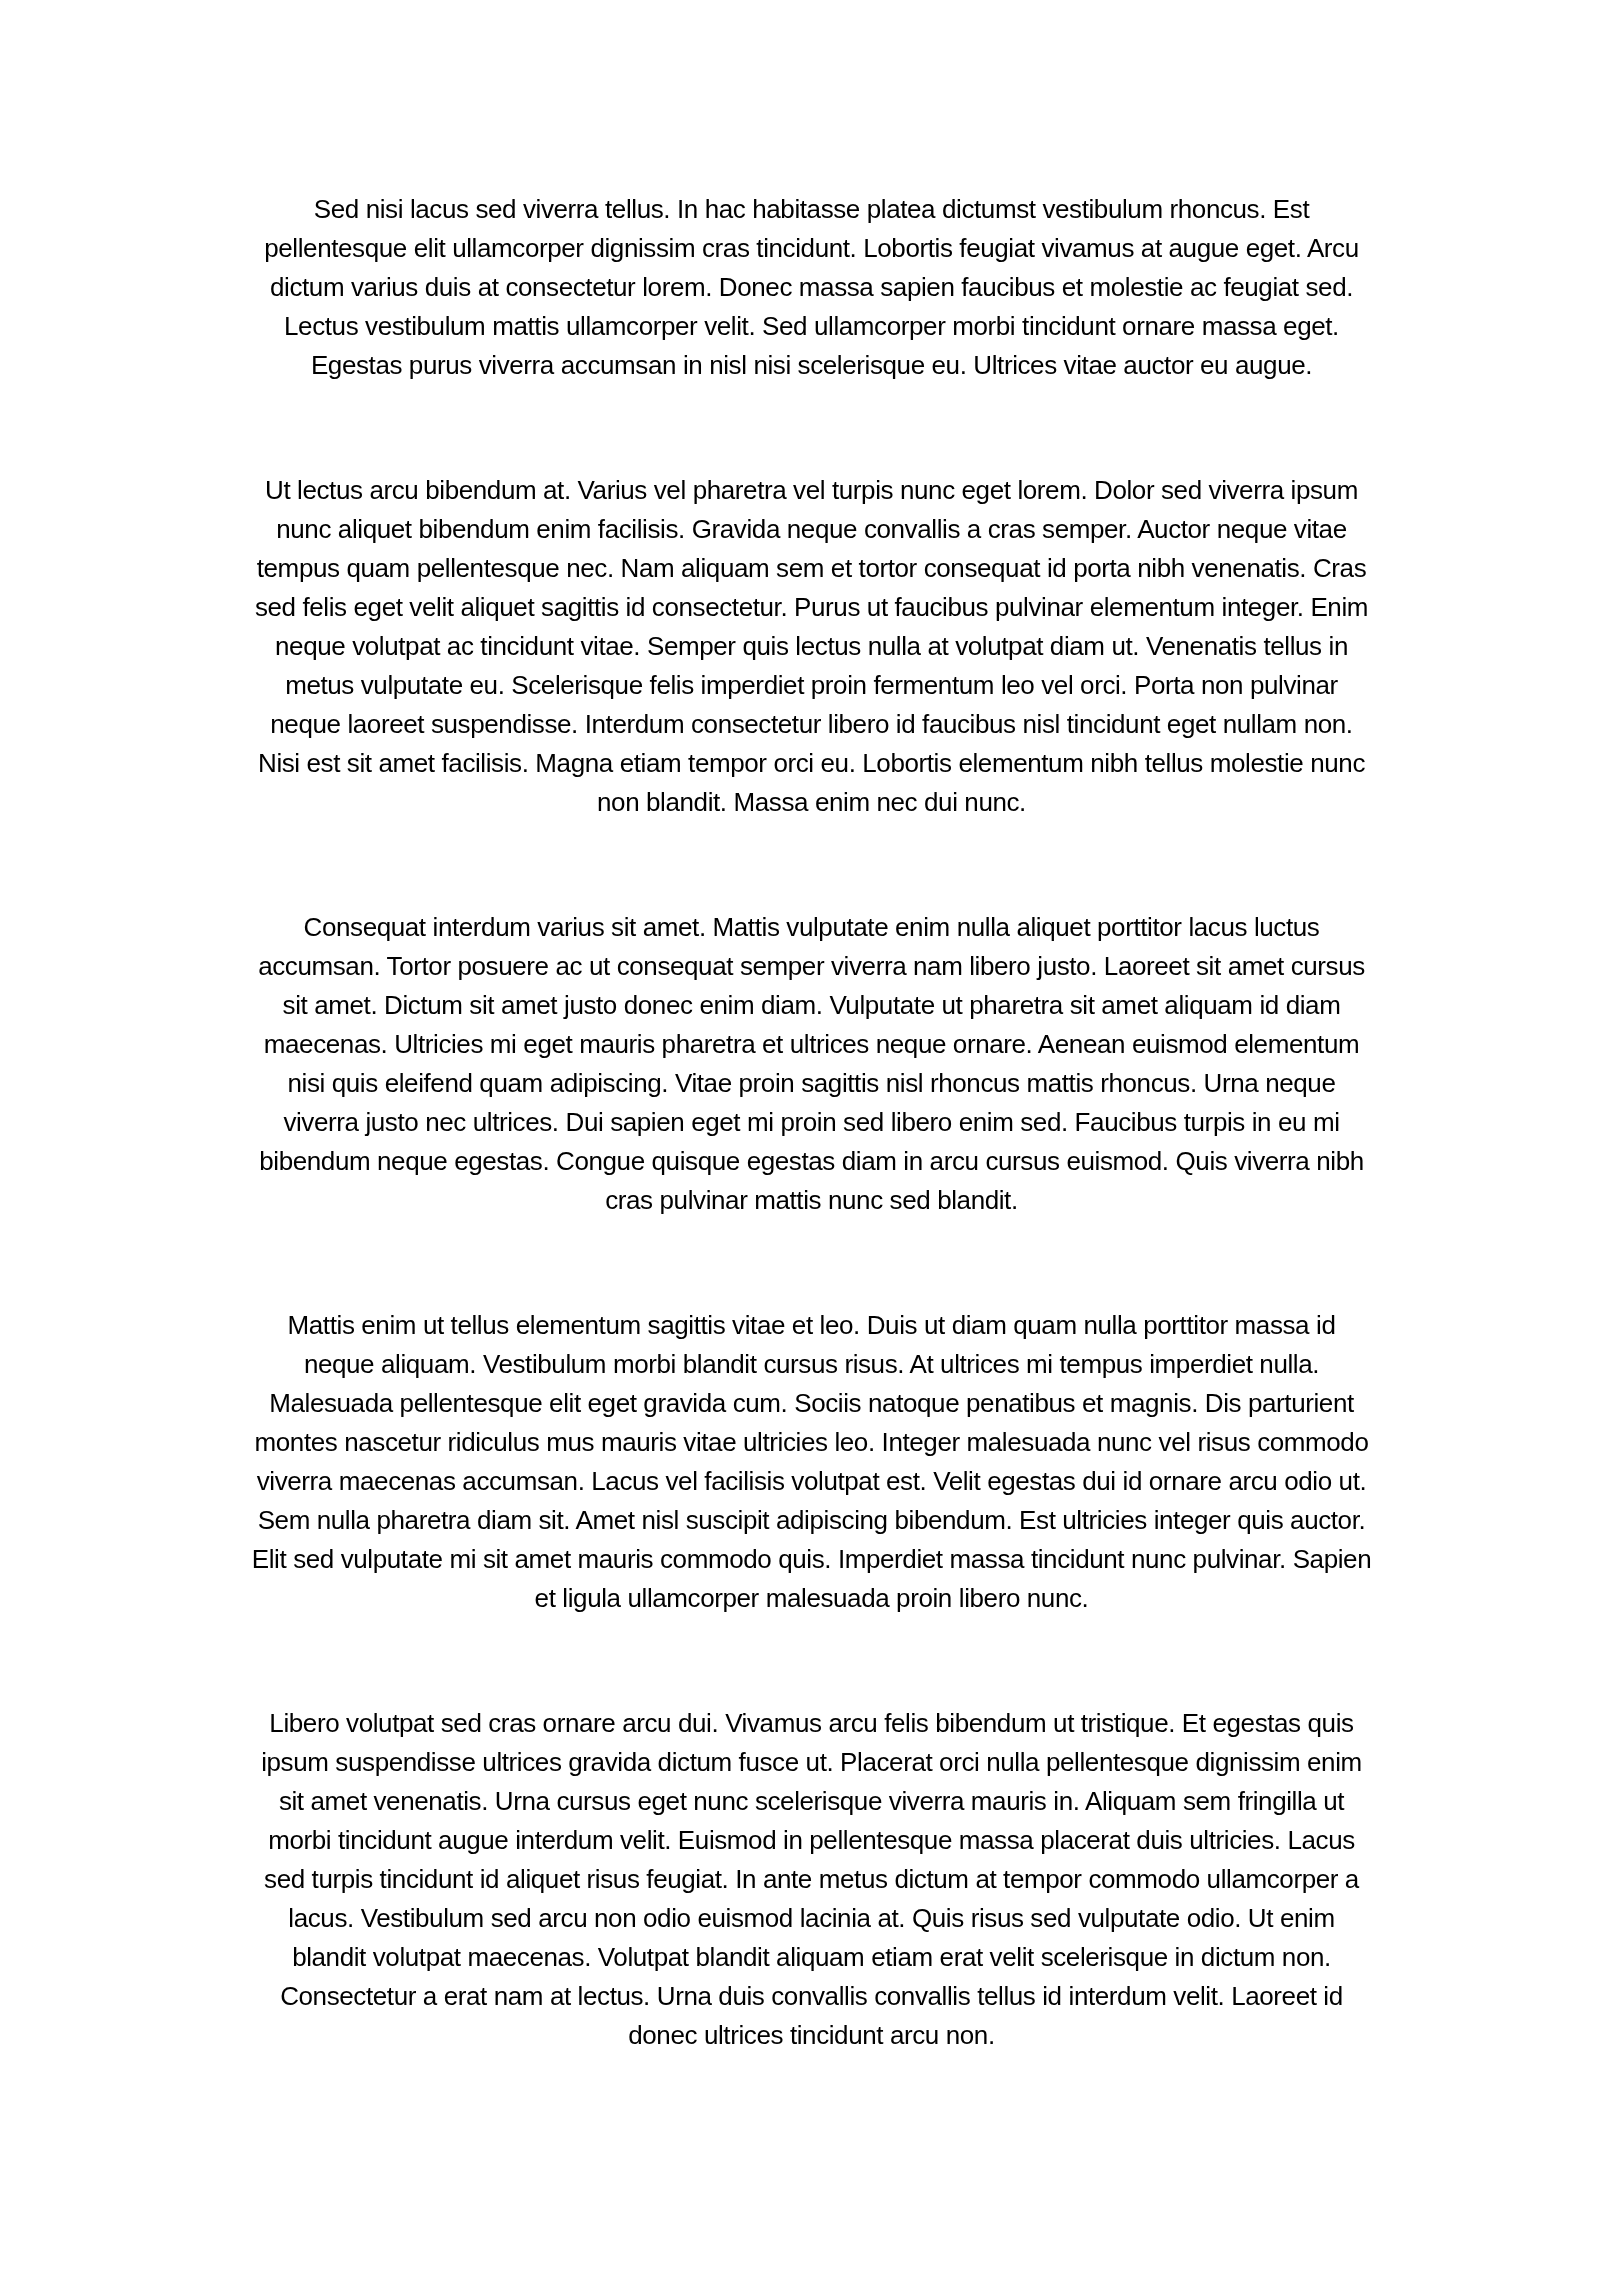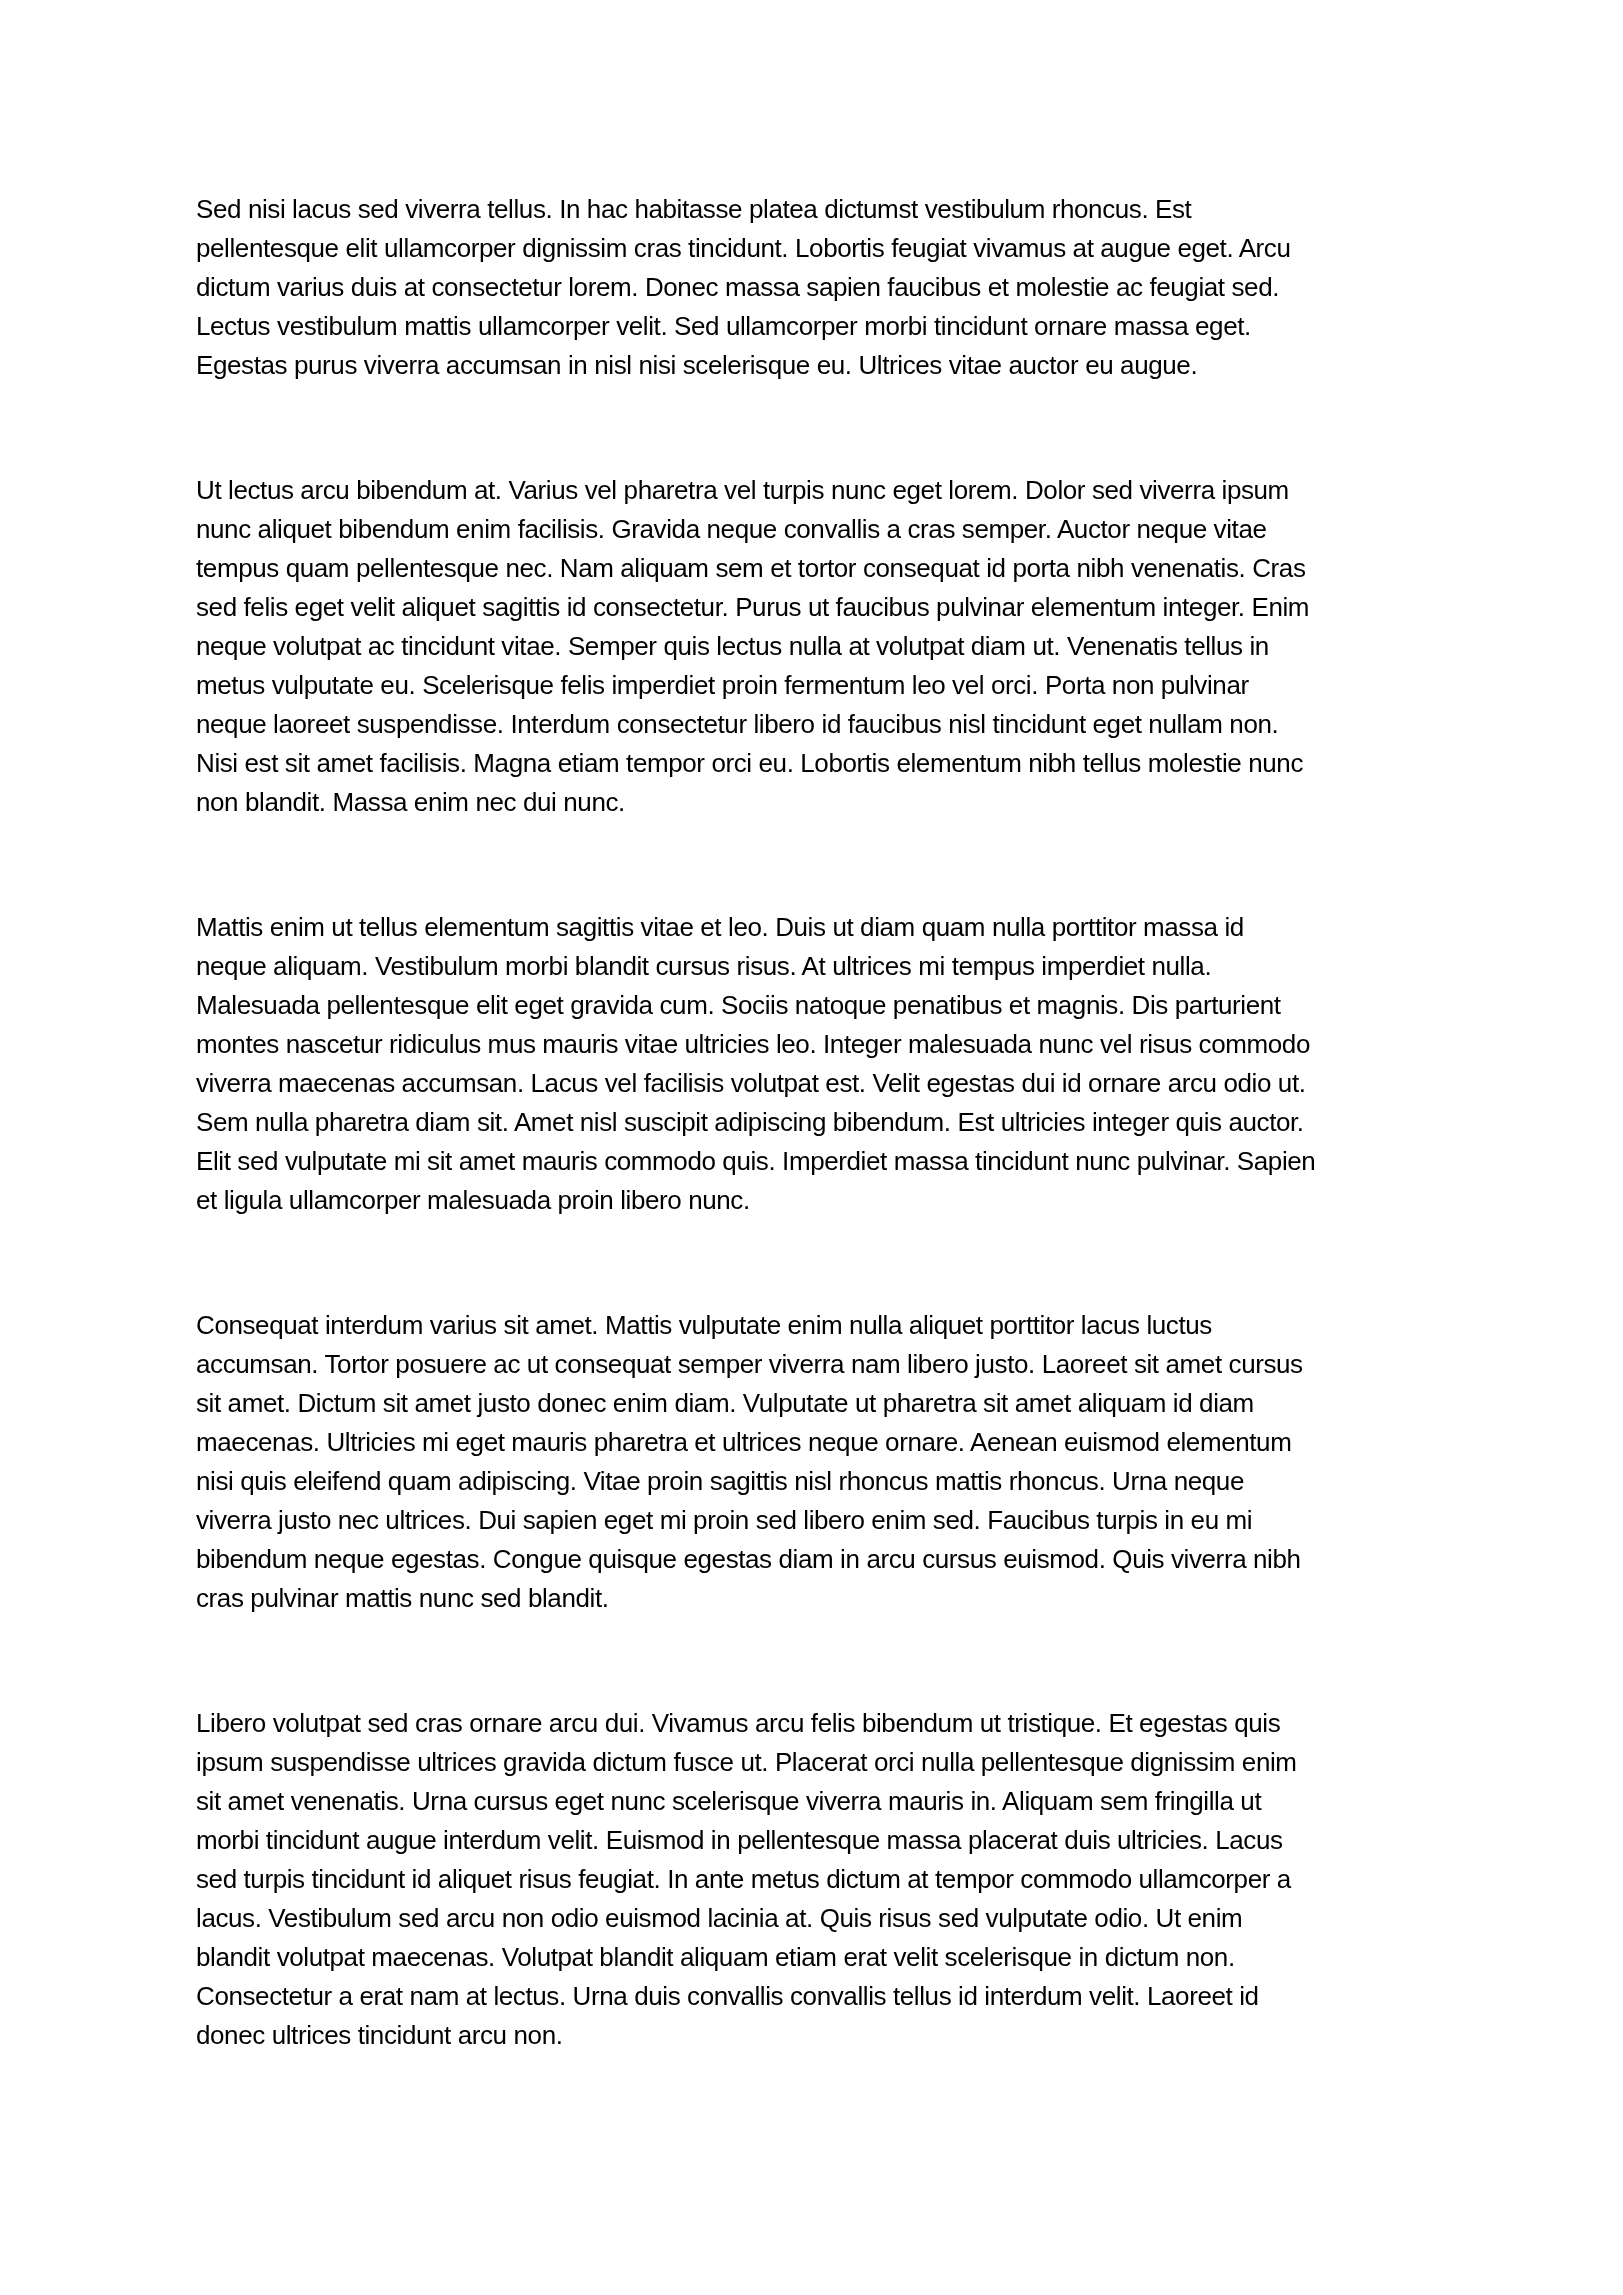--- a/index.html
+++ b/index.html
@@ -17,57 +17,57 @@
     overflow: hidden;
   }
   .para {
     margin: 0 0 86px 0;
     font-family: "Liberation Sans", sans-serif;
     font-size: 26px;
     line-height: 39px;
     letter-spacing: -0.4px;
     color: #000000;
     white-space: pre-line; 
-    text-align: left;
+    text-align: center;
   }
 </style>
 </head>
 <body>
 
 <div class="page">
   <p class="para">Sed nisi lacus sed viverra tellus. In hac habitasse platea dictumst vestibulum rhoncus. Est
 pellentesque elit ullamcorper dignissim cras tincidunt. Lobortis feugiat vivamus at augue eget. Arcu
 dictum varius duis at consectetur lorem. Donec massa sapien faucibus et molestie ac feugiat sed.
 Lectus vestibulum mattis ullamcorper velit. Sed ullamcorper morbi tincidunt ornare massa eget.
 Egestas purus viverra accumsan in nisl nisi scelerisque eu. Ultrices vitae auctor eu augue.</p>
   <p class="para">Ut lectus arcu bibendum at. Varius vel pharetra vel turpis nunc eget lorem. Dolor sed viverra ipsum
 nunc aliquet bibendum enim facilisis. Gravida neque convallis a cras semper. Auctor neque vitae
 tempus quam pellentesque nec. Nam aliquam sem et tortor consequat id porta nibh venenatis. Cras
 sed felis eget velit aliquet sagittis id consectetur. Purus ut faucibus pulvinar elementum integer. Enim
 neque volutpat ac tincidunt vitae. Semper quis lectus nulla at volutpat diam ut. Venenatis tellus in
 metus vulputate eu. Scelerisque felis imperdiet proin fermentum leo vel orci. Porta non pulvinar
 neque laoreet suspendisse. Interdum consectetur libero id faucibus nisl tincidunt eget nullam non.
 Nisi est sit amet facilisis. Magna etiam tempor orci eu. Lobortis elementum nibh tellus molestie nunc
 non blandit. Massa enim nec dui nunc.</p>
+  <p class="para">Consequat interdum varius sit amet. Mattis vulputate enim nulla aliquet porttitor lacus luctus
+accumsan. Tortor posuere ac ut consequat semper viverra nam libero justo. Laoreet sit amet cursus
+sit amet. Dictum sit amet justo donec enim diam. Vulputate ut pharetra sit amet aliquam id diam
+maecenas. Ultricies mi eget mauris pharetra et ultrices neque ornare. Aenean euismod elementum
+nisi quis eleifend quam adipiscing. Vitae proin sagittis nisl rhoncus mattis rhoncus. Urna neque
+viverra justo nec ultrices. Dui sapien eget mi proin sed libero enim sed. Faucibus turpis in eu mi
+bibendum neque egestas. Congue quisque egestas diam in arcu cursus euismod. Quis viverra nibh
+cras pulvinar mattis nunc sed blandit.</p>
   <p class="para">Mattis enim ut tellus elementum sagittis vitae et leo. Duis ut diam quam nulla porttitor massa id
 neque aliquam. Vestibulum morbi blandit cursus risus. At ultrices mi tempus imperdiet nulla.
 Malesuada pellentesque elit eget gravida cum. Sociis natoque penatibus et magnis. Dis parturient
 montes nascetur ridiculus mus mauris vitae ultricies leo. Integer malesuada nunc vel risus commodo
 viverra maecenas accumsan. Lacus vel facilisis volutpat est. Velit egestas dui id ornare arcu odio ut.
 Sem nulla pharetra diam sit. Amet nisl suscipit adipiscing bibendum. Est ultricies integer quis auctor.
 Elit sed vulputate mi sit amet mauris commodo quis. Imperdiet massa tincidunt nunc pulvinar. Sapien
 et ligula ullamcorper malesuada proin libero nunc.</p>
-  <p class="para">Consequat interdum varius sit amet. Mattis vulputate enim nulla aliquet porttitor lacus luctus
-accumsan. Tortor posuere ac ut consequat semper viverra nam libero justo. Laoreet sit amet cursus
-sit amet. Dictum sit amet justo donec enim diam. Vulputate ut pharetra sit amet aliquam id diam
-maecenas. Ultricies mi eget mauris pharetra et ultrices neque ornare. Aenean euismod elementum
-nisi quis eleifend quam adipiscing. Vitae proin sagittis nisl rhoncus mattis rhoncus. Urna neque
-viverra justo nec ultrices. Dui sapien eget mi proin sed libero enim sed. Faucibus turpis in eu mi
-bibendum neque egestas. Congue quisque egestas diam in arcu cursus euismod. Quis viverra nibh
-cras pulvinar mattis nunc sed blandit.</p>
   <p class="para">Libero volutpat sed cras ornare arcu dui. Vivamus arcu felis bibendum ut tristique. Et egestas quis
 ipsum suspendisse ultrices gravida dictum fusce ut. Placerat orci nulla pellentesque dignissim enim
 sit amet venenatis. Urna cursus eget nunc scelerisque viverra mauris in. Aliquam sem fringilla ut
 morbi tincidunt augue interdum velit. Euismod in pellentesque massa placerat duis ultricies. Lacus
 sed turpis tincidunt id aliquet risus feugiat. In ante metus dictum at tempor commodo ullamcorper a
 lacus. Vestibulum sed arcu non odio euismod lacinia at. Quis risus sed vulputate odio. Ut enim
 blandit volutpat maecenas. Volutpat blandit aliquam etiam erat velit scelerisque in dictum non.
 Consectetur a erat nam at lectus. Urna duis convallis convallis tellus id interdum velit. Laoreet id
 donec ultrices tincidunt arcu non.</p>
 </div>

